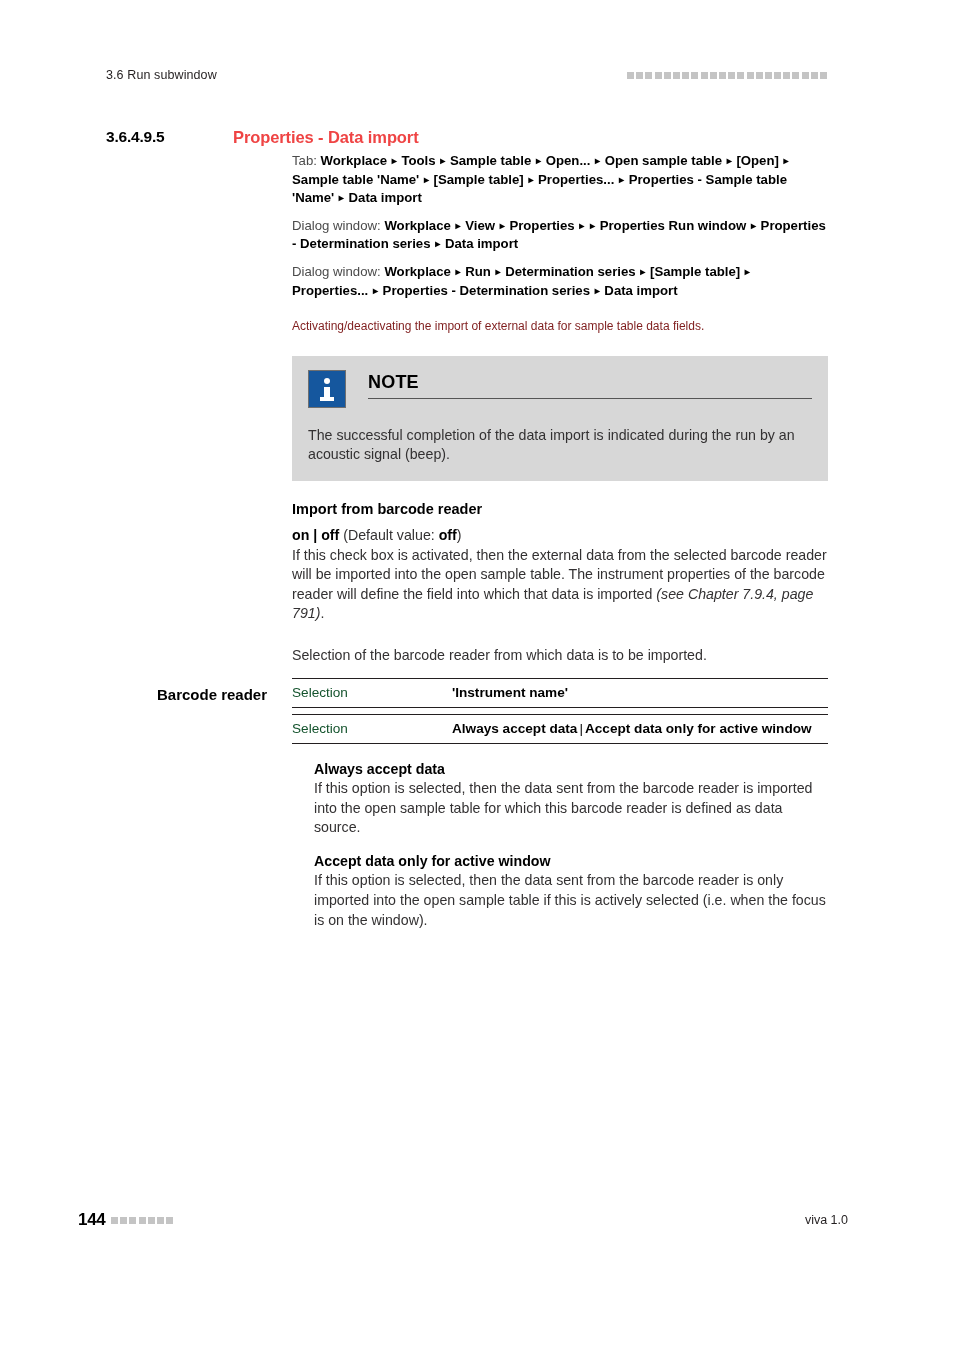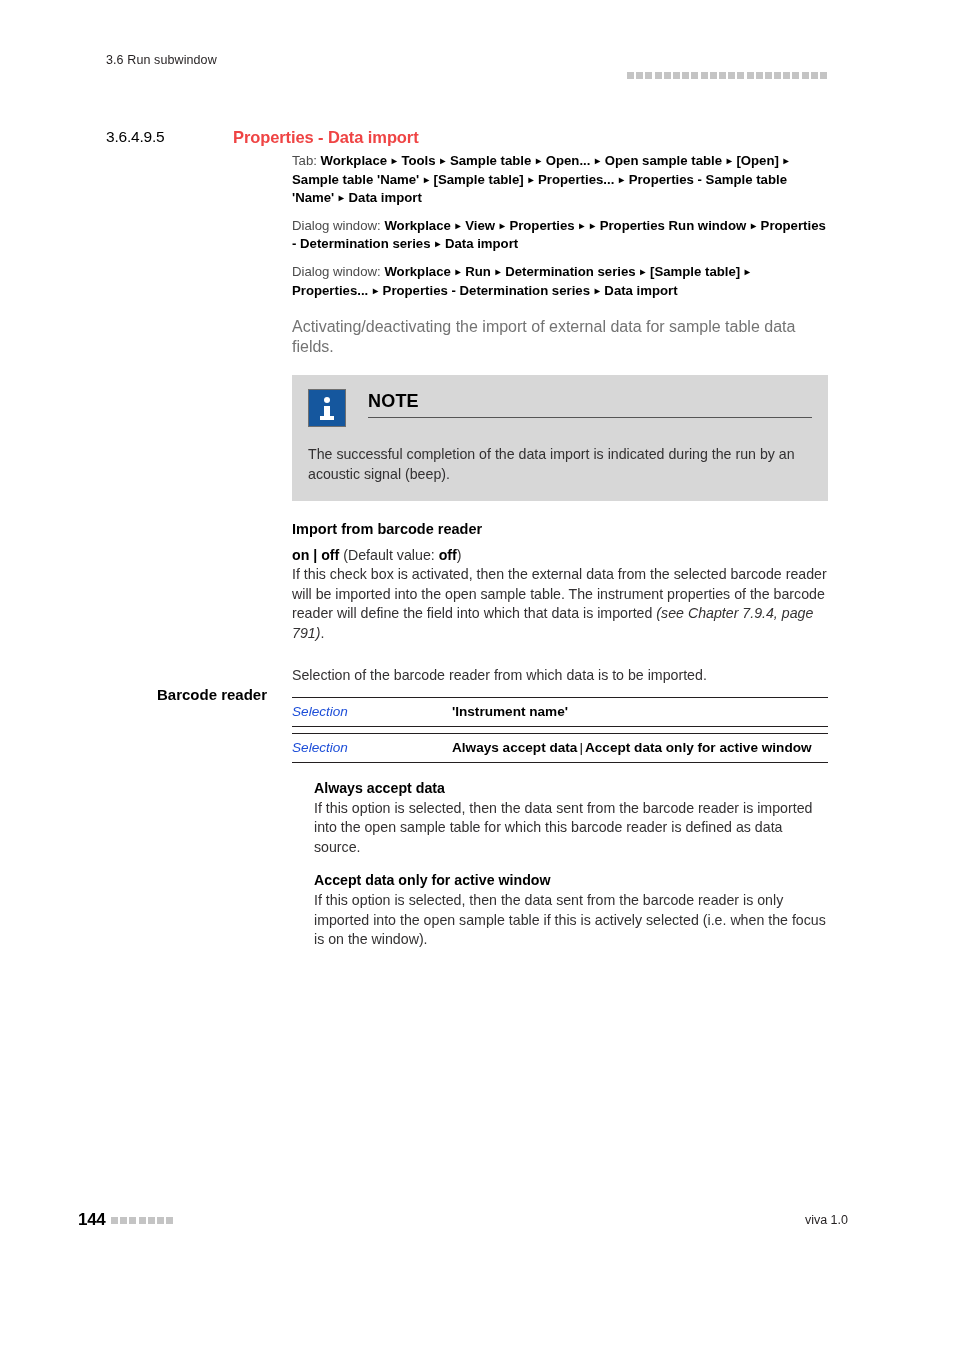--- a/index.html
+++ b/index.html
@@ -18,21 +18,21 @@
 
   .page {
     position: absolute;
     inset: 0;
   }
 
   
   .running-head {
     position: absolute;
     left: 106px;
-    top: 53px;
+    top: 68px;
     font-size: 12.5px;
     color: #231f20;
     letter-spacing: 0.1px;
     white-space: nowrap;
   }
   .squares-bar {
     position: absolute;
     display: flex;
     gap: 2.2px;
   }
@@ -45,21 +45,21 @@
     right: 127px;
     top: 72px;
   }
 
   
   .section-number {
     position: absolute;
     left: 106px;
     top: 128px;
     font-size: 15.5px;
-    font-weight: normal;
+    font-weight: bold;
     color: #000;
     letter-spacing: -0.2px;
   }
   .section-title {
     position: absolute;
     left: 233px;
     top: 128px;
     font-size: 16.5px;
     font-weight: bold;
     color: #ef4444;
@@ -98,23 +98,23 @@
     font-weight: bold;
     color: #000;
   }
   .arrow {
     font-size: 10px;
     vertical-align: 1px;
     padding: 0 1px;
   }
 
   .body-para {
-    font-size: 16px;
-    line-height: 19.6px;
-    color: #737373;
+    font-size: 12px;
+    line-height: 19.6px;
+    color: #7f1d1d;
     margin-bottom: 0;
   }
 
   
   .note-box {
     background: #d7d7d7;
     margin-top: 19px;
     padding: 14px 16px 16px 16px;
     box-sizing: border-box;
     width: 536px;
@@ -215,23 +215,22 @@
     table-layout: fixed;
   }
   .spec-table td {
     padding: 4px 0 5px 0;
     vertical-align: top;
     font-size: 13.6px;
     line-height: 19px;
   }
   .spec-table td.k {
     width: 160px;
-    color: #1d4ed8;
+    color: #14532d;
     font-weight: normal;
-    font-style: italic;
   }
   .spec-table td.v {
     color: #000;
     font-weight: bold;
   }
   .spec-table.first {
     border-top: 1.3px solid #231f20;
     border-bottom: 1.3px solid #231f20;
   }
   .spec-table.second {

